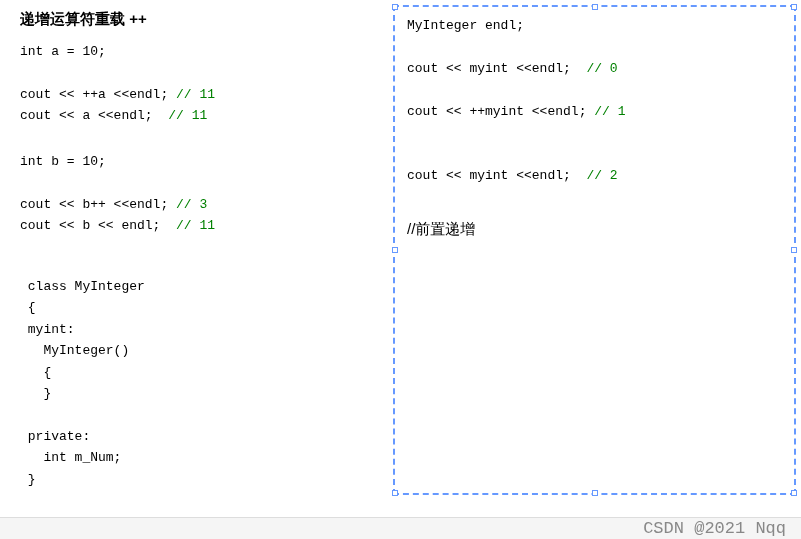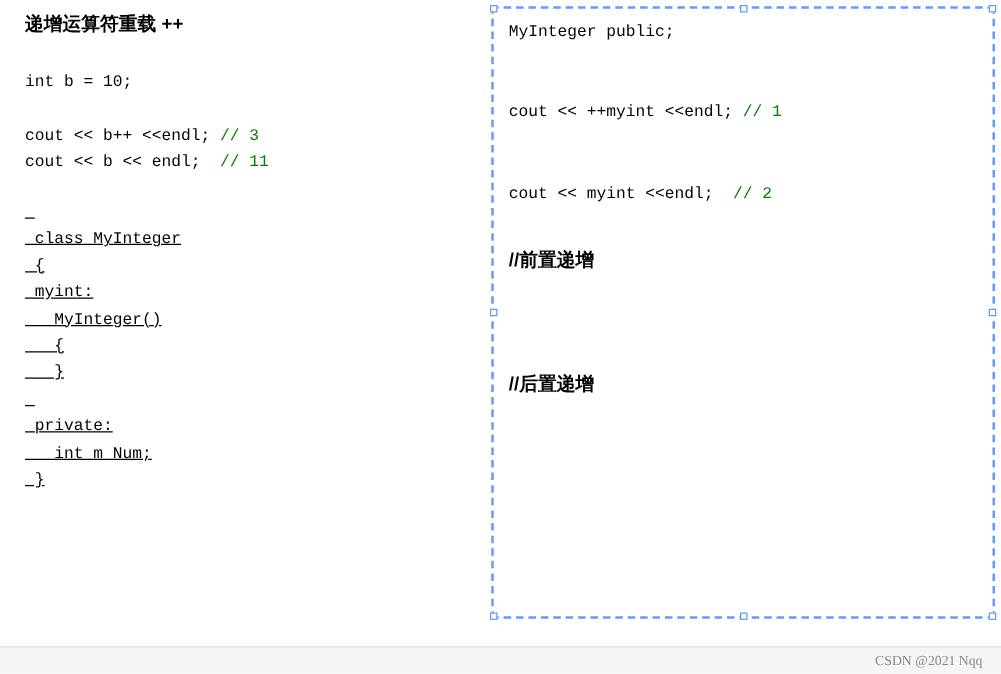--- a/index.html
+++ b/index.html
@@ -56,64 +56,69 @@
     .comment {
       color: #008000;
     }
 
     .separator {
       height: 14px;
     }
 
     .class-section {
       margin-top: 18px;
-      text-decoration: underline;
     }
 
     .section-label {
       font-family: 'SimHei', 'Microsoft YaHei', sans-serif;
       font-size: 15px;
-      font-weight: bold;
+      font-weight: normal;
       color: #000;
       margin-top: 12px;
       margin-bottom: 8px;
     }
 
     .footer-bar {
       height: 22px;
       background: #f5f5f5;
       border-top: 1px solid #ddd;
       display: flex;
       align-items: center;
       justify-content: flex-end;
       padding-right: 15px;
     }
 
     .footer-text {
-      font-size: 11px;
+      font-size: 17px;
       color: #888;
-      font-family: Liberation Serif, serif;
+      font-family: Liberation Mono, monospace;
     }
 
     .small-square {
       width: 6px;
       height: 6px;
       background: #fff;
       border: 1px solid #6699ff;
       position: absolute;
     }
   </style>
 </head>
 <body>
 
 <div class="main-container">
 
   <div class="left-panel">
     <div class="section-title">递增运算符重载 ++</div>
 
+    <div class="code-block">
+      <span class="code-line">int a = 10;</span>
+      <span class="code-line">&nbsp;</span>
+      <span class="code-line">cout &lt;&lt; ++a &lt;&lt;endl; <span class="comment">// 11</span></span>
+      <span class="code-line">cout &lt;&lt; a &lt;&lt;endl;  <span class="comment">// 11</span></span>
+    </div>
 
     <div class="separator"></div>
 
     <div class="code-block">
       <span class="code-line">int b = 10;</span>
       <span class="code-line">&nbsp;</span>
       <span class="code-line">cout &lt;&lt; b++ &lt;&lt;endl; <span class="comment">// 3</span></span>
       <span class="code-line">cout &lt;&lt; b &lt;&lt; endl;  <span class="comment">// 11</span></span>
     </div>
 
@@ -137,33 +142,33 @@
     <div class="small-square" style="top: -3px; left: -3px;"></div>
     <div class="small-square" style="top: -3px; right: -3px;"></div>
     <div class="small-square" style="bottom: -3px; left: -3px;"></div>
     <div class="small-square" style="bottom: -3px; right: -3px;"></div>
     <div class="small-square" style="top: 50%; left: -3px; transform: translateY(-50%);"></div>
     <div class="small-square" style="top: 50%; right: -3px; transform: translateY(-50%);"></div>
     <div class="small-square" style="top: -3px; left: 50%; transform: translateX(-50%);"></div>
     <div class="small-square" style="bottom: -3px; left: 50%; transform: translateX(-50%);"></div>
 
     <div style="padding: 8px 12px;">
-      <span class="code-line">MyInteger public;</span>
+      <span class="code-line">MyInteger endl;</span>
       <span class="code-line">&nbsp;</span>
+      <span class="code-line">cout &lt;&lt; myint &lt;&lt;endl;  <span class="comment">// 0</span></span>
       <span class="code-line">&nbsp;</span>
       <span class="code-line">cout &lt;&lt; ++myint &lt;&lt;endl; <span class="comment">// 1</span></span>
       <span class="code-line">&nbsp;</span>
       <span class="code-line">&nbsp;</span>
       <span class="code-line">cout &lt;&lt; myint &lt;&lt;endl;  <span class="comment">// 2</span></span>
       <span class="code-line">&nbsp;</span>
 
       <div class="section-label">//前置递增</div>
 
       <div style="height: 60px;"></div>
 
-      <div class="section-label">//后置递增</div>
     </div>
   </div>
 </div>
 
 <div class="footer-bar">
   <span class="footer-text">CSDN @2021 Nqq</span>
 </div>
 
 </body></html>

